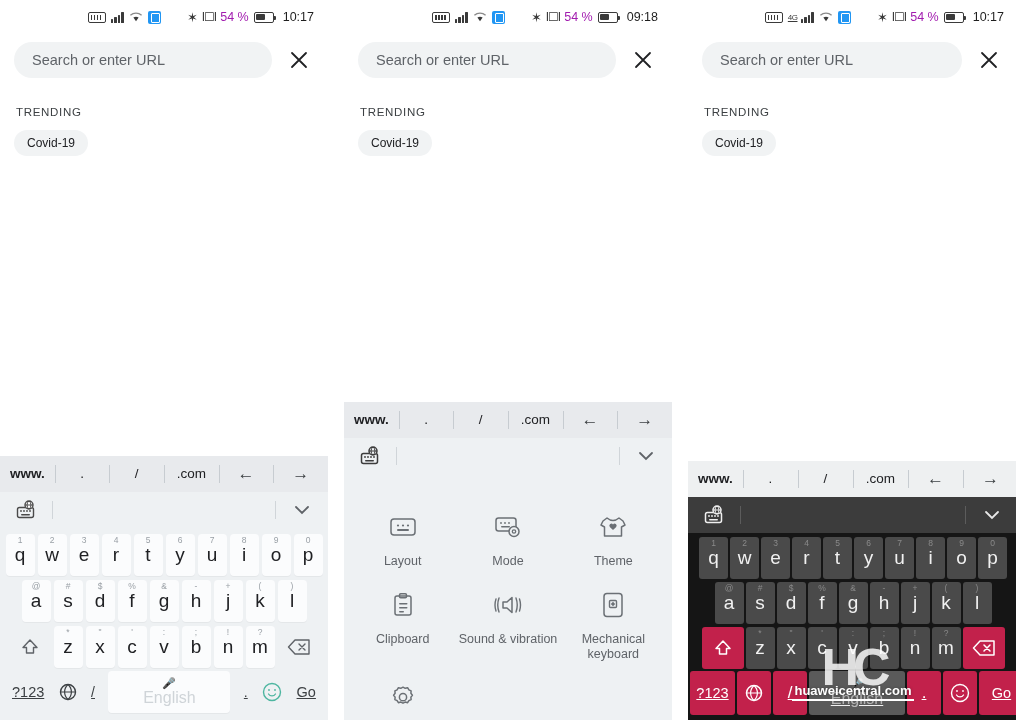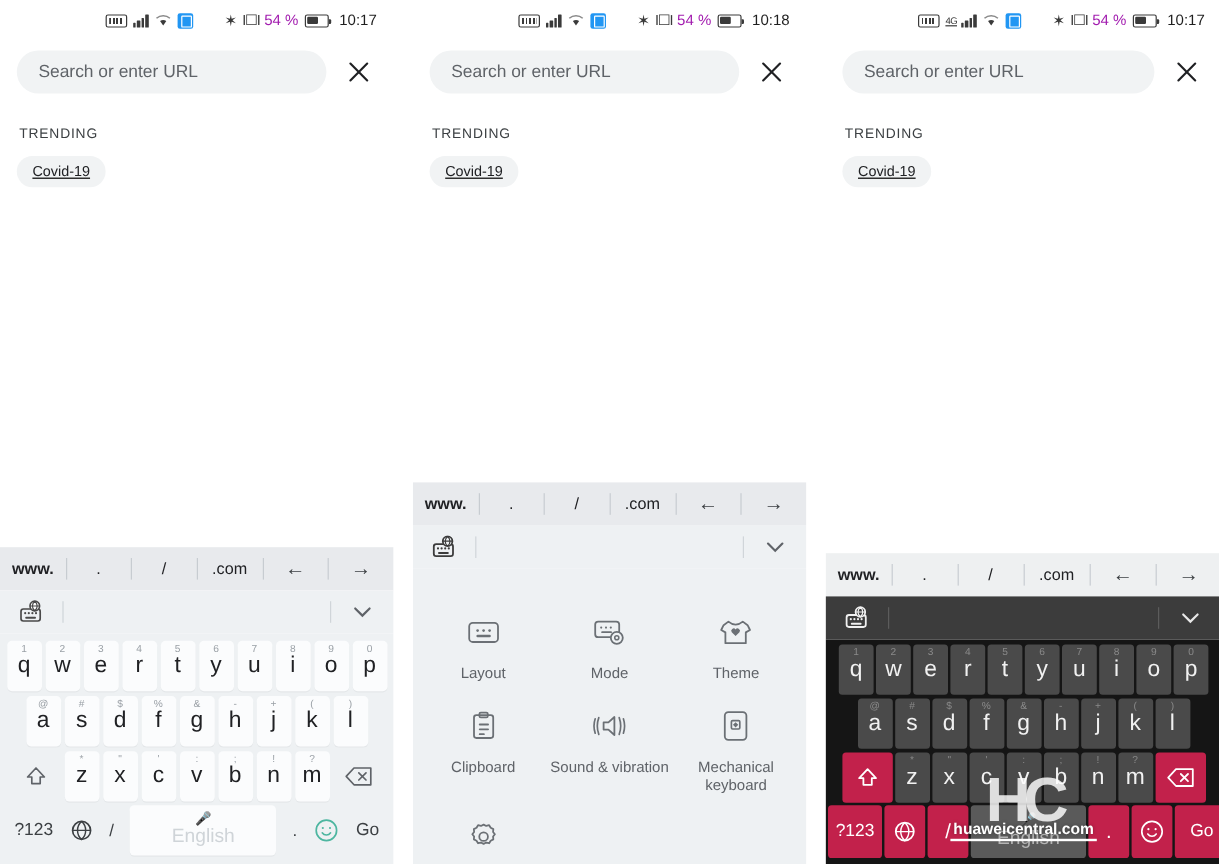--- a/index.html
+++ b/index.html
@@ -49,21 +49,21 @@
   
   .searchrow { display:flex; align-items:center; padding: 8px 12px 0 14px; gap: 10px; }
   .searchbar {
     flex:1; height: 36px; background: #f1f3f4; border-radius: 20px;
     display:flex; align-items:center; padding: 0 18px;
     font-size: 14.5px; color: #5f6368;
   }
   .closebtn { width: 34px; height: 34px; display:flex; align-items:center; justify-content:center; }
   .closebtn svg { display:block; }
   .trending-label { margin: 28px 0 0 16px; font-size: 11.5px; letter-spacing: 0.7px; color:#3c4043; font-weight:400; }
-  .chips { margin: 12px 0 0 14px; display:flex; gap:8px;text-decoration:underline; }
+  .chips { margin: 12px 0 0 14px; display:flex; gap:8px; }
   .chip {
     background:#f1f3f4; border-radius:14px; padding: 6px 13px;
     font-size: 12px; color:#202124;
   }
 
   
   .kbd { position:absolute; left:0; right:0; bottom:0; }
 
   .urlbar {
     height: 36px; background: #e8eaed; display:flex; align-items:center;
@@ -97,21 +97,21 @@
   }
   .key .hint { position:absolute; top:1px; left:0; right:0; text-align:center; font-size:8.5px; color:#9aa0a6; }
   .key.fn { background:transparent; box-shadow:none; color:#5f6368; }
   .krow.r2 { padding: 0 16px; }
   .krow.r3 .key { }
   .key.wide { width:42px; }
   .key.space { width:122px; background:#fbfcfd; flex-direction:column; gap:0px; }
   .key.space .sp-lab { font-size:16px; color:#cfd4d8; line-height:1; margin-top:1px;}
   .key.space .mic { font-size:11px; color:#d6dadd; line-height:1; }
   .brow { display:flex; align-items:center; justify-content:space-between; padding: 2px 10px 4px 10px; height:42px; }
-  .brow .bk { display:flex; align-items:center; justify-content:center; color:#3c4043; font-size:14px; }
+  .brow .bk { display:flex; align-items:center; justify-content:center; color:#3c4043; font-size:14px;text-decoration:underline; }
   .bk.num { font-size:14.5px; }
   .bk.go { font-size:14.5px; }
   .bk.emoji { color:#4db6a0; font-size:20px; }
 
   
   .dark .urlbar { background:#eef0f1; color:#202124; }
   .dark .toolrow { background:#3c3c3c; }
   .dark .keysarea { background:#151515; padding:4px 2px; }
   .dark .key { background:#4a4a4a; color:#f1f1f1; border-radius:3px; box-shadow:none; }
   .dark .key .hint { color:#8a8a8a; }
@@ -381,21 +381,21 @@
           <path d="M7 10.2 L9.6 6.6 A4.4 4.4 0 0 0 4.4 6.6 Z" fill="#3a3a3a"></path>
           <path d="M1.4 4.2 A8.4 8.4 0 0 1 12.6 4.2" stroke="#8a8a8a" stroke-width="1.3" fill="none"></path>
         </svg>
         <span class="ico-blue"></span>
       </div>
       <div class="sb-right-icons">
         <span class="bt">✶</span>
         <span class="vibe">I☐I</span>
         <span class="pct">54 %</span>
         <span class="batt"></span>
-        <span class="clock">10:18</span>
+        <span class="clock">09:18</span>
       </div>
     </div>
 
     <div class="searchrow">
       <div class="searchbar">Search or enter URL</div>
       <div class="closebtn">
         <svg width="18" height="18" viewBox="0 0 18 18">
             <path d="M2 2 L16 16 M16 2 L2 16" stroke="#202124" stroke-width="1.8" stroke-linecap="round"></path>
           </svg>
       </div>

